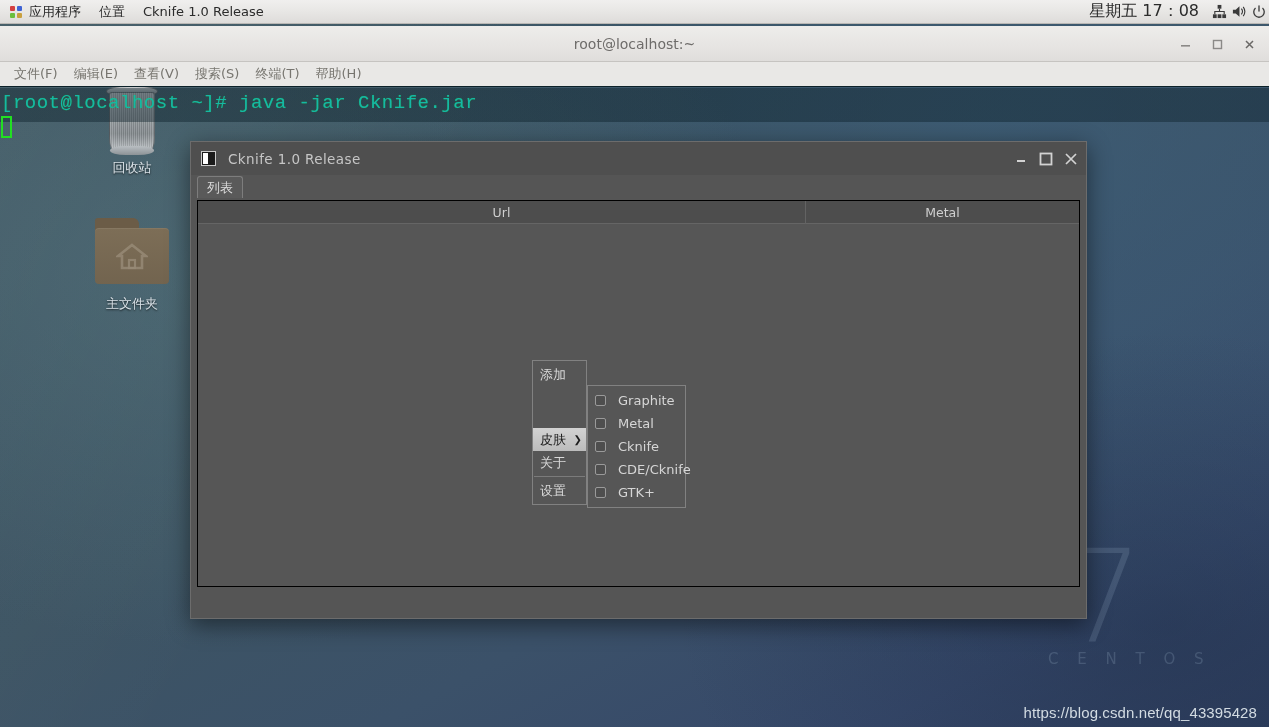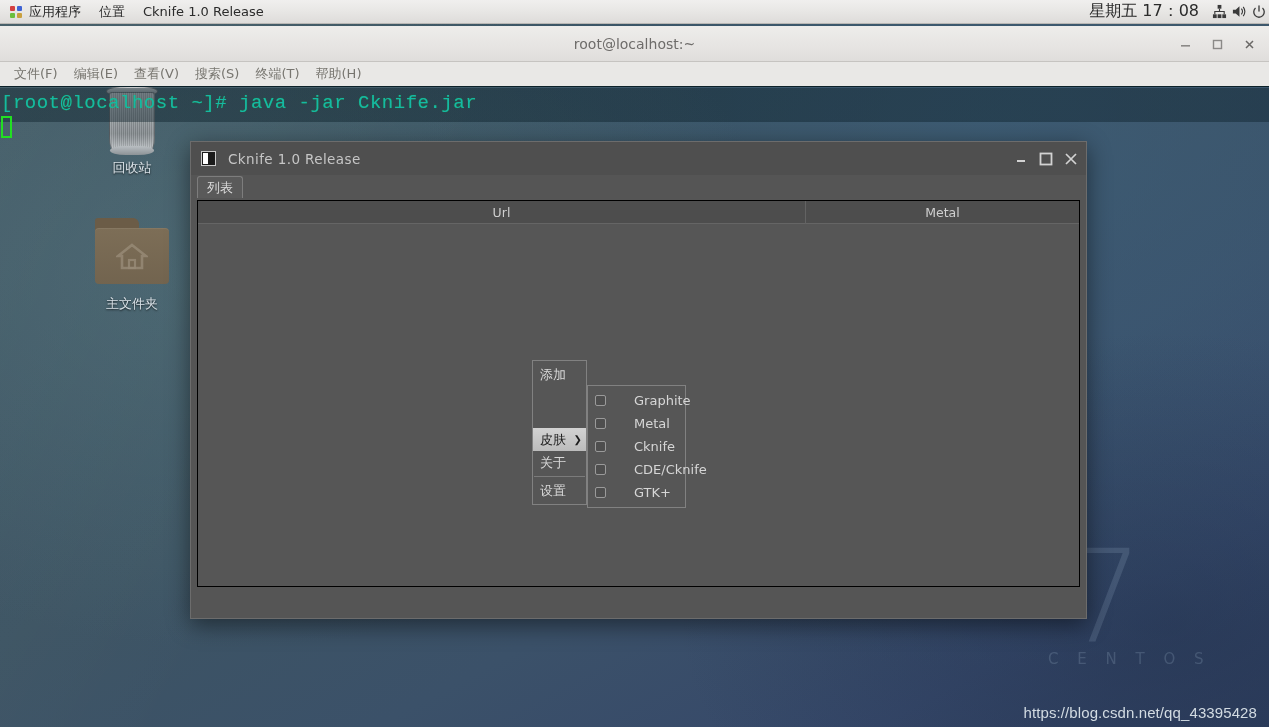--- a/index.html
+++ b/index.html
@@ -247,21 +247,21 @@
   #ctxmenu .mrow .arrow { font-size: 10px; line-height: 1; }
   #ctxmenu .msep { height: 1px; background: #7b7b7b; margin: 2px 1px; }
 
   #submenu {
     position: absolute; left: 587px; top: 385px; width: 99px;
     background: #565656; border: 1px solid #818181;
     padding: 3px 0; z-index: 41;
   }
   #submenu .srow {
     height: 23px; display: flex; align-items: center;
-    padding-left: 7px; font-size: 13px; color: #d6d6d6; gap: 28px;
+    padding-left: 7px; font-size: 13px; color: #d6d6d6; gap: 12px;
   }
   #submenu .cbx {
     width: 11px; height: 11px; flex: none;
     border: 1px solid #9a9a9a; border-radius: 2px;
     background: #4e4e4e;
   }
 </style>
 </head>
 <body>
 

